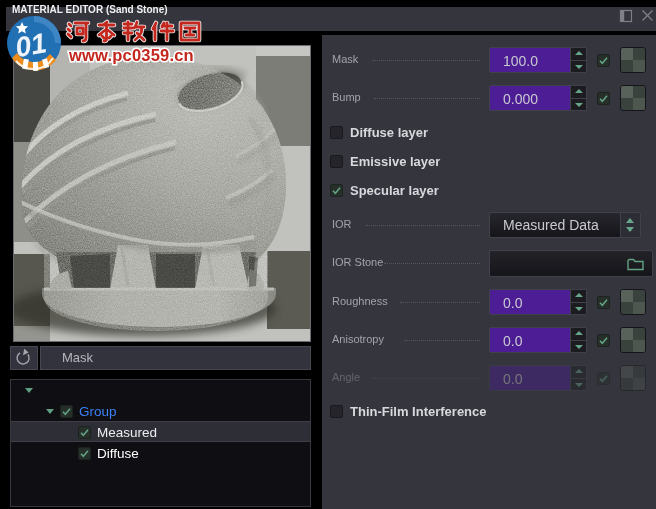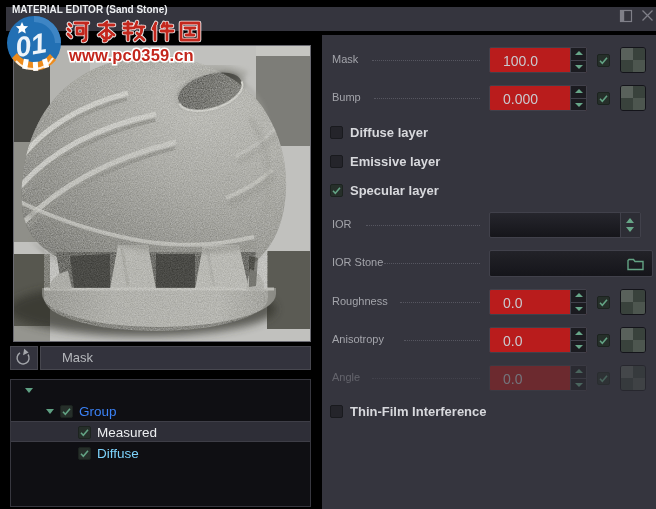--- a/index.html
+++ b/index.html
@@ -4,21 +4,21 @@
 html,body{margin:0;padding:0}
 body{width:656px;height:509px;background:#000;position:relative;overflow:hidden;
   font-family:"Liberation Sans",sans-serif;}
 .abs{position:absolute}
 #titlebar{left:6px;top:7px;width:650px;height:24px;background:#35353e}
 #title{z-index:6;left:12px;top:4px;font-size:10px;font-weight:bold;color:#eef0f2;letter-spacing:0}
 #rpanel{left:322px;top:35px;width:334px;height:474px;background:#35353e}
 .lbl{font-size:11px;color:#a3a4aa}
 .blbl{font-size:13px;font-weight:bold;color:#d8d9dd}
 .lead{height:0;border-top:1px dotted #565660}
-.field{background:#b91c1c;border:1px solid #41414b;border-radius:2px}
+.field{background:#4c1d95;border:1px solid #41414b;border-radius:2px}
 .spintxt{position:absolute;left:13px;top:5px;font-size:14px;color:#c9cacf}
 .spinbtns{position:absolute;right:0;top:0;width:15px;height:100%;border-left:1px solid #41414b;background:#1b1b20}
 .tri-up{position:absolute;left:3.5px;top:3px;width:0;height:0;border-left:4px solid transparent;border-right:4px solid transparent;border-bottom:4.5px solid #67a688}
 .spinbtns:after{content:"";position:absolute;left:0;top:50%;width:100%;height:1px;background:#41414b}
 .tri-dn{position:absolute;left:3.5px;bottom:3px;width:0;height:0;border-left:4px solid transparent;border-right:4px solid transparent;border-top:4.5px solid #67a688}
 .cb{width:11px;height:11px;background:#24242a;border:1px solid #191a1e;border-radius:2px}
 .cb.on{background:#262f2a;border-color:#1c231f}
 .sw{width:26px;height:26px;border-radius:3px;overflow:hidden;border:1px solid #14141a;box-sizing:border-box}
 .dim{opacity:.42}
 #preview{left:13px;top:45px;width:296px;height:295px;border:1px solid #6a6a72}
@@ -160,21 +160,21 @@
       <svg width="13" height="13" style="position:absolute;left:-1px;top:-1px">
         <path d="M3 6.8l2.3 2.4L10 3.8" stroke="#63a384" stroke-width="1.6" fill="none"></path>
       </svg>
     </div>
  <div class="abs trow" style="left:86px;top:45px;color:#eceef0">Measured</div>
  <div class="abs cb on" style="left:67px;top:67px">
       <svg width="13" height="13" style="position:absolute;left:-1px;top:-1px">
         <path d="M3 6.8l2.3 2.4L10 3.8" stroke="#63a384" stroke-width="1.6" fill="none"></path>
       </svg>
     </div>
- <div class="abs trow" style="left:86px;top:66px;color:#7dd3fc">Diffuse</div>
+ <div class="abs trow" style="left:86px;top:66px;color:#ffffff">Diffuse</div>
 </div>
 
 <div class="abs lbl" style="left:332px;top:53px">Mask</div>
 <div class="abs lead" style="left:372px;top:60px;width:108px"></div>
 <div class="abs field" style="left:489px;top:47px;width:96px;height:24px">
  <div class="spintxt">100.0</div>
  <div class="spinbtns">
       <div class="tri-up"></div>
       <div class="tri-dn"></div>
     </div>
@@ -217,20 +217,21 @@
 <div class="abs cb on" style="left:330px;top:184px">
     <svg width="13" height="13" style="position:absolute;left:-1px;top:-1px">
       <path d="M3 6.8l2.3 2.4L10 3.8" stroke="#63a384" stroke-width="1.6" fill="none"></path>
     </svg>
   </div>
 <div class="abs blbl" style="left:350px;top:183px">Specular layer</div>
 
 <div class="abs lbl" style="left:332px;top:218px">IOR</div>
 <div class="abs lead" style="left:366px;top:225px;width:114px"></div>
 <div class="abs" style="left:489px;top:212px;width:150px;height:24px;border:1px solid #41414b;border-radius:2px;background:linear-gradient(#26262d,#15151a)">
+ <div class="spintxt" style="top:4px">Measured Data</div>
  <div style="position:absolute;right:0;top:0;width:19px;height:100%;border-left:1px solid #41414b;background:#2d2d35">
   <div style="position:absolute;left:5px;top:5px;width:0;height:0;border-left:4.5px solid transparent;border-right:4.5px solid transparent;border-bottom:5px solid #67a688"></div>
   <div style="position:absolute;left:5px;bottom:5px;width:0;height:0;border-left:4.5px solid transparent;border-right:4.5px solid transparent;border-top:5px solid #67a688"></div>
  </div>
 </div>
 
 <div class="abs lbl" style="left:332px;top:256px">IOR Stone</div>
 <div class="abs lead" style="left:384px;top:263px;width:96px"></div>
 <div class="abs" style="left:489px;top:250px;width:162px;height:25px;border:1px solid #41414b;border-radius:2px;background:linear-gradient(#222228,#15151a)">
  <svg width="17" height="14" style="position:absolute;right:8px;top:6px" viewBox="0 0 17 14">

